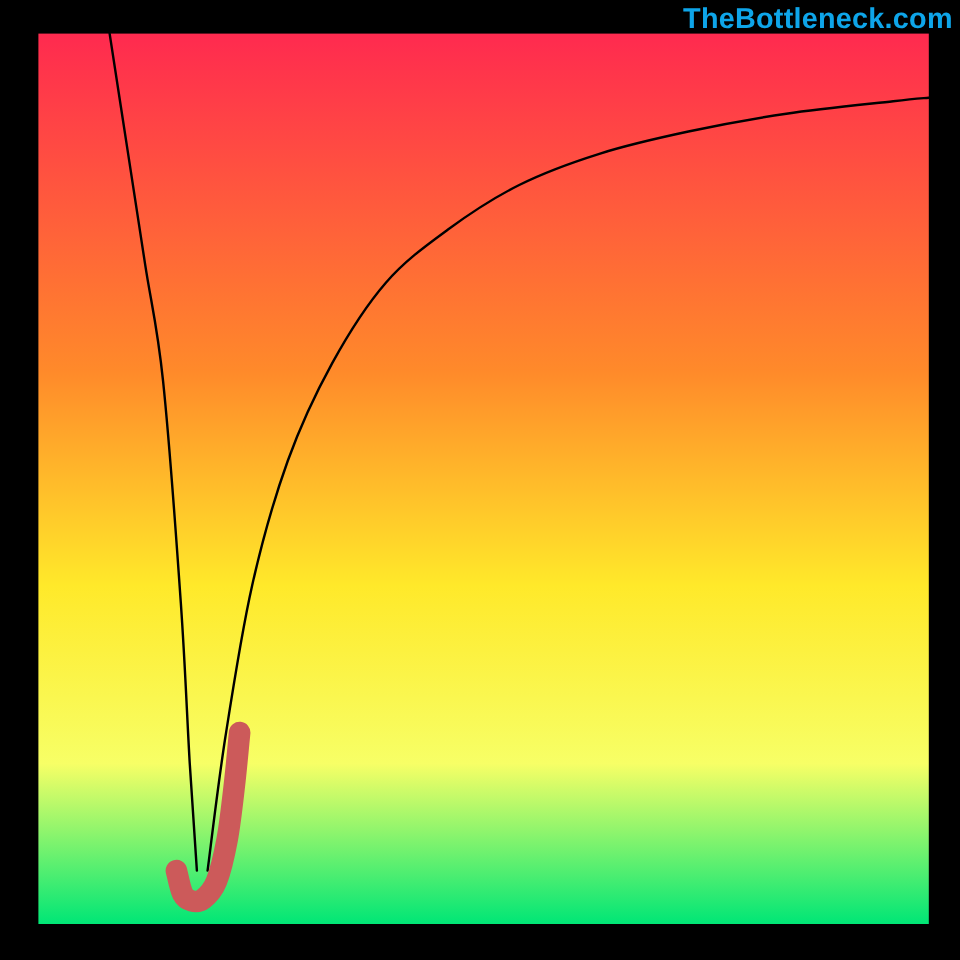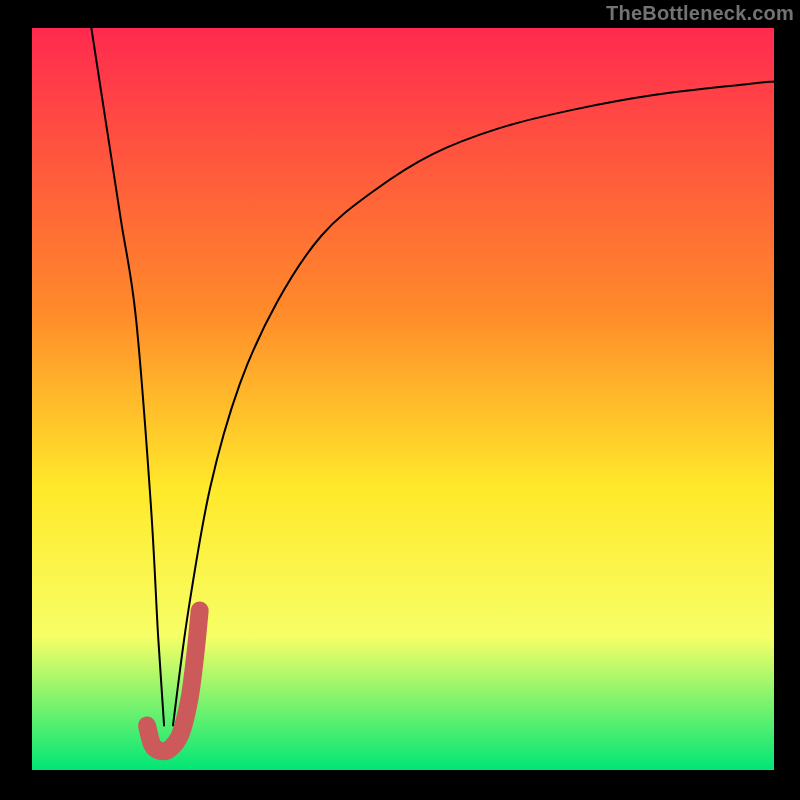--- a/index.html
+++ b/index.html
@@ -16,22 +16,22 @@
     width: 800px;
     height: 800px;
   }
   svg {
     display: block;
   }
   .watermark {
     position: absolute;
     top: 2px;
     right: 6px;
-    color: #737373;
-    font-size: 20px;
+    color: #0ea5e9;
+    font-size: 24px;
     font-weight: 600;
     letter-spacing: 0.2px;
     user-select: none;
   }
 </style>
 </head>
 <body>
 
 <div class="stage">
 

